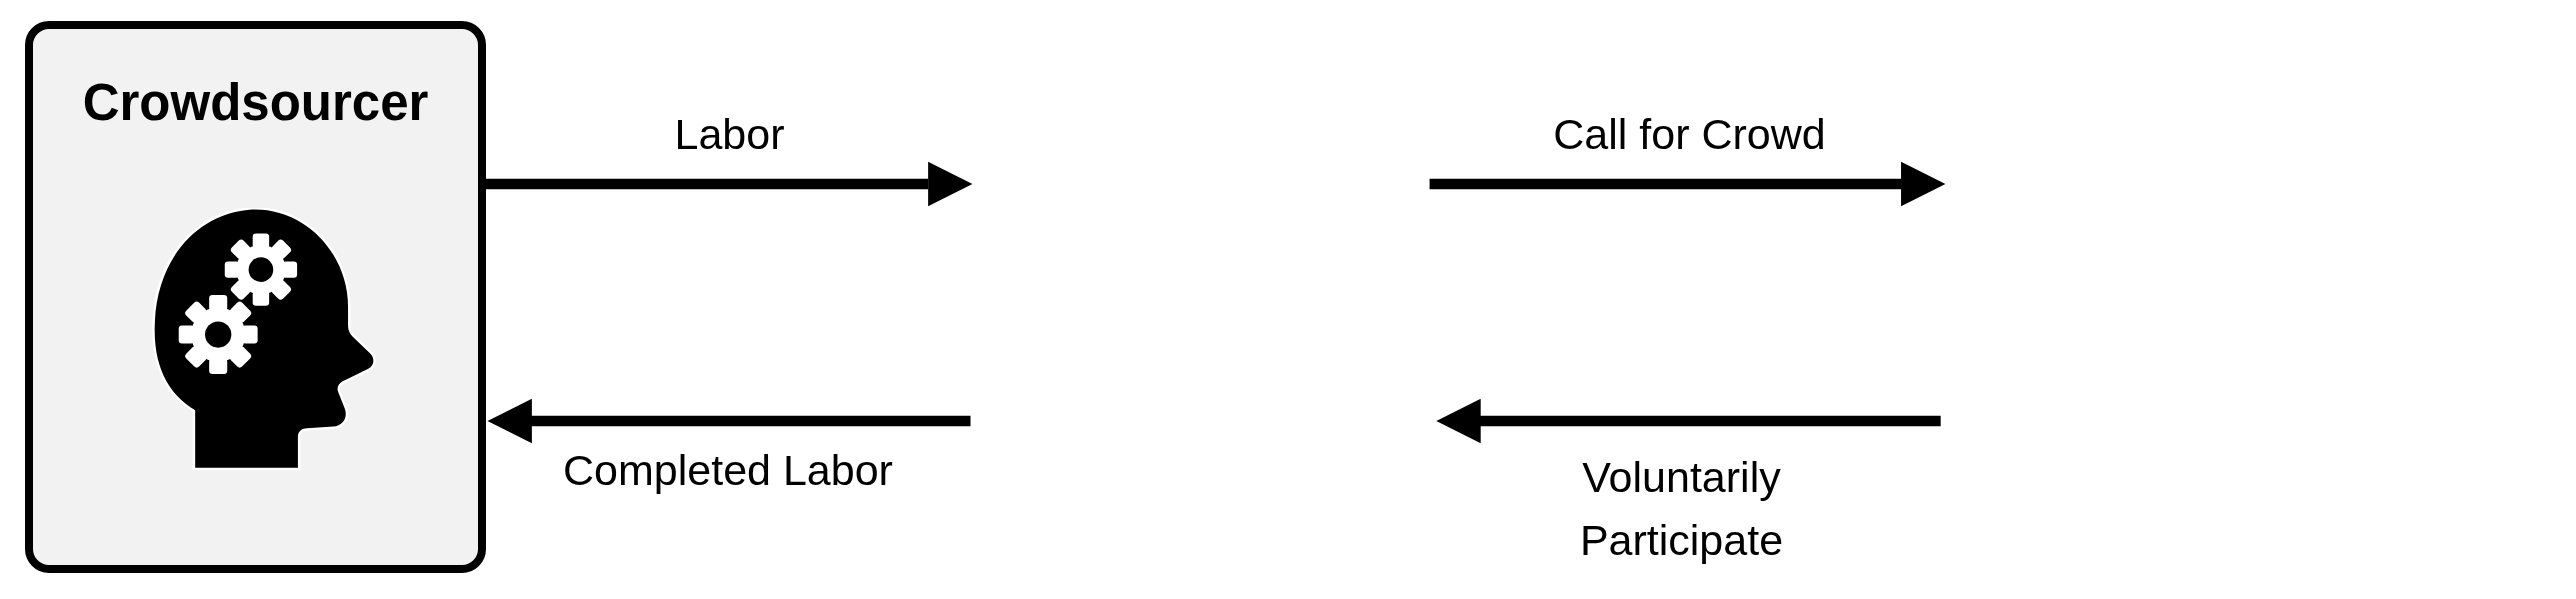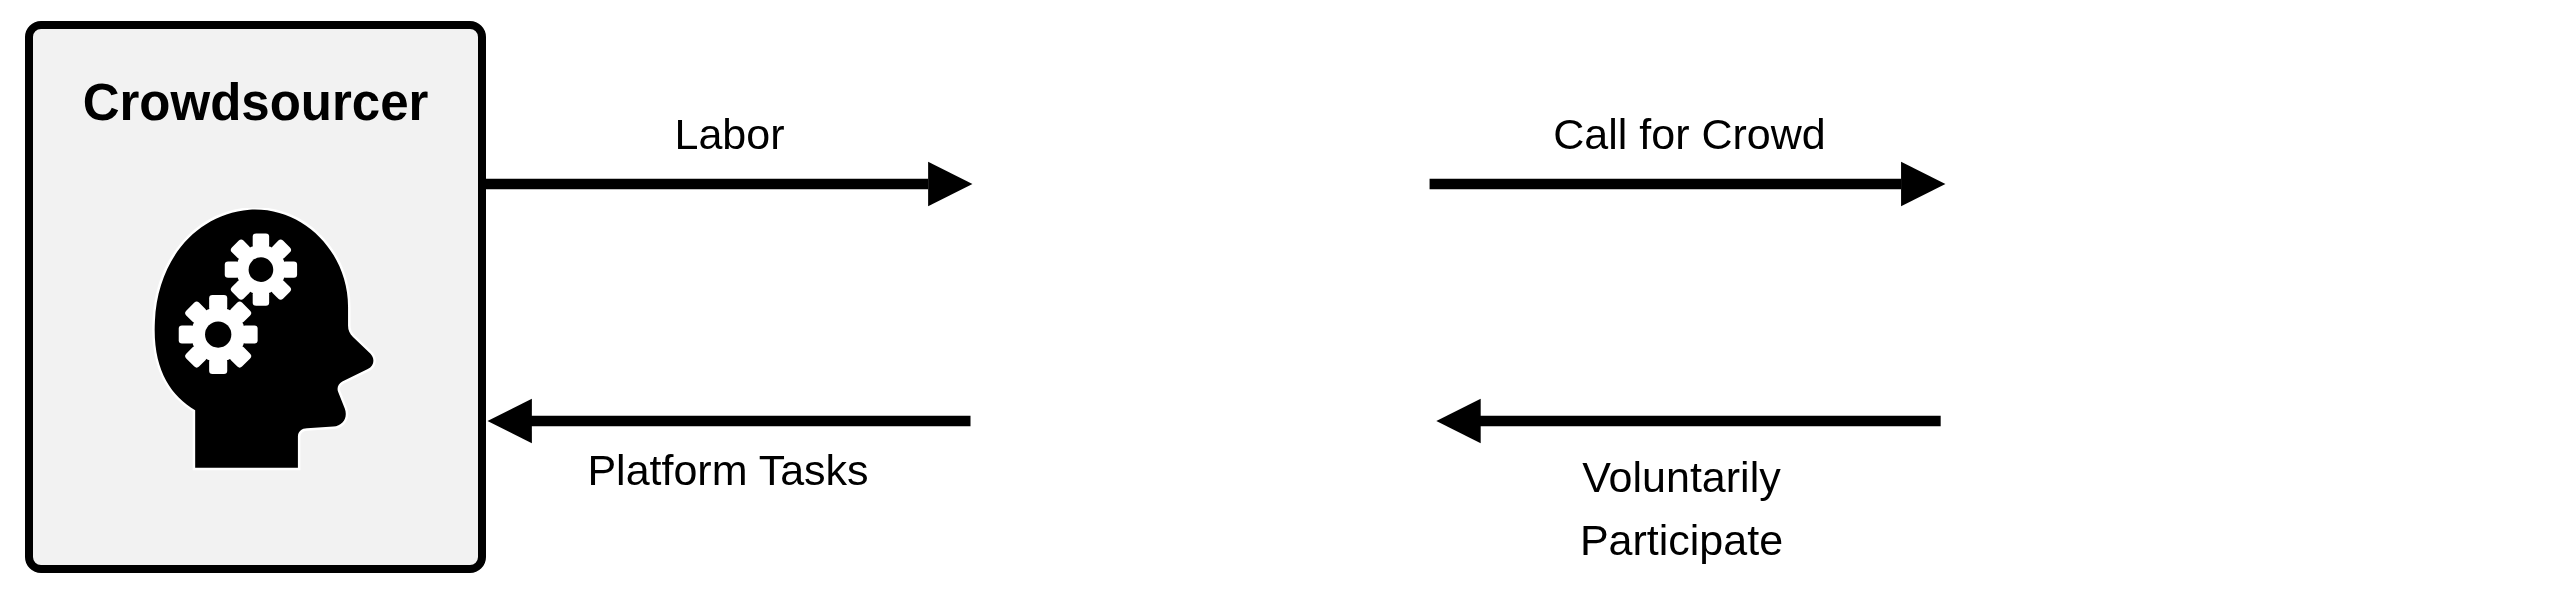--- a/index.html
+++ b/index.html
@@ -11,21 +11,21 @@
     font-family: "Liberation Sans", sans-serif;
     color: #000000;
     overflow: hidden;
   }
   .node {
     position: absolute;
     background: #f2f2f2;
     border: 8.2px solid #000000;
     box-sizing: border-box;
   }
-  .node-rounded { border-radius: 16px; }
+  .node-rounded { border-radius: 24px; }
   .node-ellipse { border-radius: 50%; border-width: 9px; }
   .node-title {
     position: absolute;
     left: 0; right: 0;
     text-align: center;
     font-weight: 700;
     font-size: 51px;
     line-height: 1.22;
     color: #000000;
   }
@@ -104,18 +104,18 @@
 
   <svg class="arrow-svg" style="left:1436px; top:398px;" width="505" height="46" viewBox="0 0 614 56">
     <line x1="50" y1="28" x2="614" y2="28" stroke="#000000" stroke-width="13"></line>
     <polygon points="54,1 0,28 54,55" fill="#000000"></polygon>
   </svg>
 
   <div class="edge-label" style="left:606px; top:110px; width:247px;">Labor</div>
 
   <div class="edge-label" style="left:1525px; top:110px; width:329px;">Call for Crowd</div>
 
-  <div class="edge-label" style="left:543px; top:446px; width:370px;">Platform Tasks</div>
+  <div class="edge-label" style="left:543px; top:446px; width:370px;">Completed Labor</div>
 
   <div class="edge-label two-line" style="left:1558px; top:446px; width:247px;">Voluntarily Participate</div>
 
 </div>
 
 
 </body></html>

